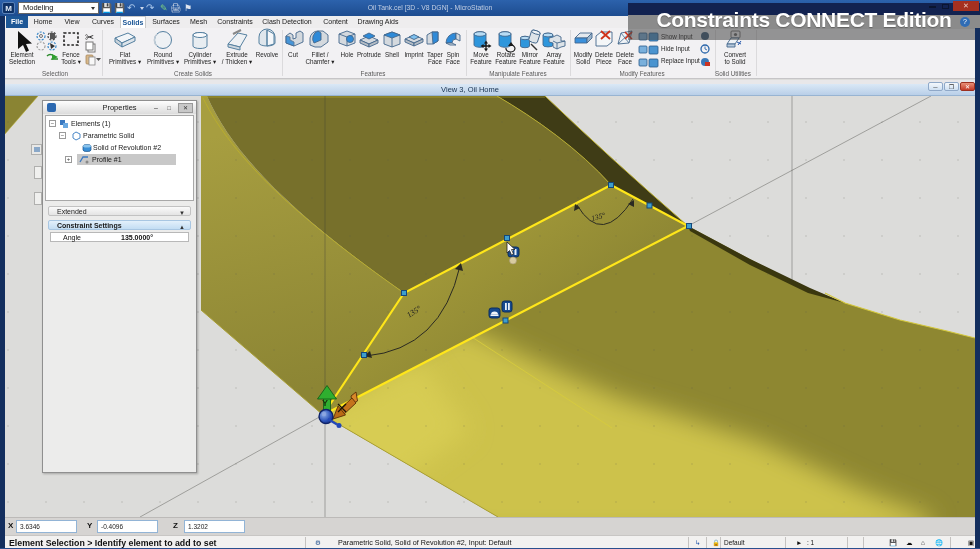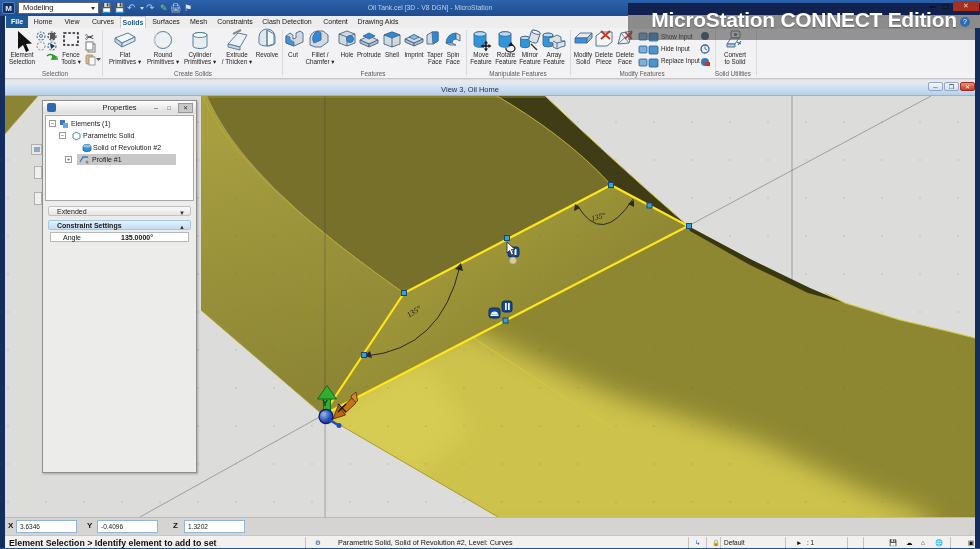--- a/index.html
+++ b/index.html
@@ -226,21 +226,21 @@
 <div class="ilabel" style="left:718px;top:52px;width:34px">Convert<br>to Solid</div>
 <div class="rlabel" style="left:701px;top:70px;width:64px">Solid Utilities</div>
 </div>
 
 <div class="abs" id="banner-navy"></div>
 <div class="abs" id="bmin"></div>
 <div class="abs" id="bmax"></div>
 <div class="abs" id="bclose">✕</div>
 <div class="abs" id="banner-gray"></div>
 <div class="abs" id="banner-gray2"></div>
-<div class="abs" id="banner-text">MicroStation CONNECT Edition</div>
+<div class="abs" id="banner-text">Constraints CONNECT Edition</div>
 <div class="abs" id="helpq">?</div>
 
 <div class="abs" id="viewtopline"></div>
 <div class="abs" id="sideL"></div>
 <div class="abs" id="sideR"></div>
 <div class="abs" id="viewtitle">View 3, Oil Home</div>
 <div class="vbtn" style="left:928px">─</div>
 <div class="vbtn" style="left:944px">❐</div>
 <div class="vbtn" id="vclose" style="left:960px">✕</div>
 
@@ -404,21 +404,21 @@
   <div class="xyz-l" style="left:82px">Y</div>
     <div class="xyz-b" style="left:92px">-0.4096</div>
   <div class="xyz-l" style="left:168px">Z</div>
     <div class="xyz-b" style="left:179px">1.3202</div>
 </div>
 
 <div class="abs" id="statusbar">
   <div class="sbt" style="left:4px;top:1.5px;font-weight:bold;font-size:8.8px">Element Selection &gt; Identify element to add to set</div>
   <div class="sep" style="left:300px"></div>
   <div class="sbt" style="left:310px;color:#1a4a8a">⚙</div>
-  <div class="sbt" style="left:333px;top:2px;font-size:7.2px">Parametric Solid, Solid of Revolution #2, Level: Curves</div>
+  <div class="sbt" style="left:333px;top:2px;font-size:7.2px">Parametric Solid, Solid of Revolution #2, Input: Default</div>
   <div class="sep" style="left:683px"></div>
   <div class="sbt" style="left:690px;color:#2255aa">↳</div>
   <div class="sep" style="left:701px"></div>
   <div class="sbt" style="left:707px;color:#b8960a">🔒</div>
   <div class="sep" style="left:715px"></div>
   <div class="sbt" style="left:719px">Default</div>
   <div class="sep" style="left:780px"></div>
   <div class="sbt" style="left:791px">►</div>
   <div class="sbt" style="left:802px">: 1</div>
   <div class="sep" style="left:842px"></div>

